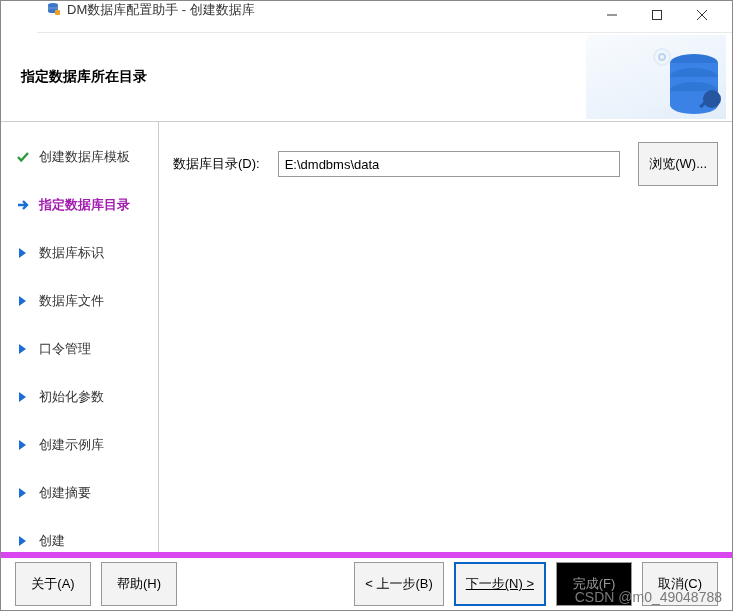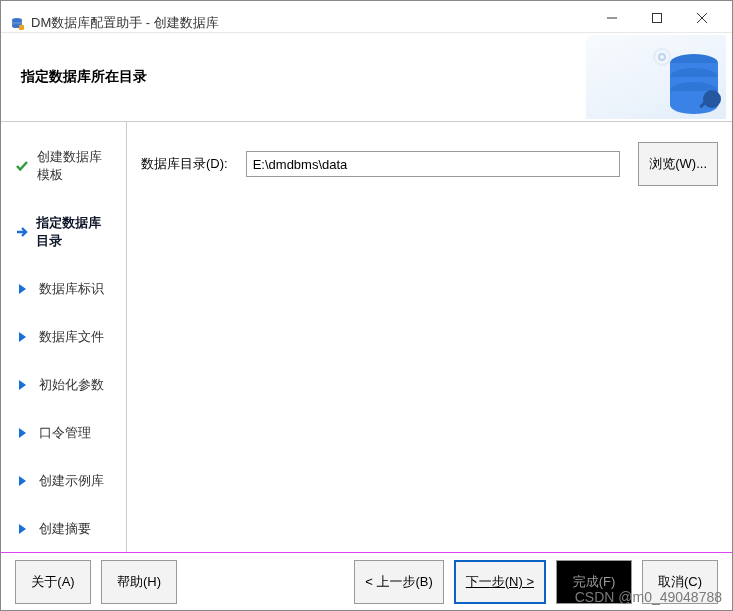--- a/index.html
+++ b/index.html
@@ -12,23 +12,24 @@
       height: 611px;
       border: 1px solid #888;
       display: flex;
       flex-direction: column;
       position: relative;
     }
     
     .titlebar {
       height: 32px;
       display: flex;
-      align-items: flex-end;
+      align-items: flex-start;
       padding: 0 8px;
       border-bottom: 1px solid #e8e8e8;
+      margin-left: 36px;
     }
     .titlebar .app-icon {
       width: 16px; height: 16px;
       margin-right: 6px;
       display:flex; align-items:center; justify-content:center;
     }
     .titlebar .title {
       flex: 1;
       color: #333;
       font-size: 13px;
@@ -61,41 +62,41 @@
     }
     .header .db-art svg { position:absolute; right:-6px; bottom:-2px; }
     .hr { height:1px; background:#ccc; margin:0; }
     
     .body {
       flex: 1;
       display: flex;
       min-height: 0;
     }
     .sidebar {
-      width: 126px;
+      width: 158px;
       border-right: 1px solid #ccc;
       padding: 18px 0;
     }
     .step {
       display:flex;
       align-items:center;
       padding: 8px 14px;
       font-size: 13px;
       color: #333;
       margin-bottom: 14px;
     }
     .step .ico {
       width: 16px;
       display:flex;
       justify-content:center;
       margin-right: 8px;
     }
     .step.done { color:#333; }
     .step.done .ico { color:#2e9a3a; }
-    .step.current { color:#0f172a; font-weight:bold; }
+    .step.current { color:#a21caf; font-weight:bold; }
     .step.current .ico { color:#1a6fd6; }
     .step.pending .ico { color:#1a6fd6; }
     
     .main {
       flex:1;
       padding: 20px 14px;
     }
     .form-row {
       display:flex;
       align-items:center;
@@ -117,21 +118,21 @@
       background:#f3f3f3;
       font-size:13px;
       font-family: inherit;
       cursor:pointer;
       padding: 0 10px;
     }
     .btn:disabled { color:#9a9a9a; cursor:default; background:#000000;}
     .btn.primary { border:2px solid #0a62c4;text-decoration:underline; }
     
     .footer {
-      border-top:1px solid #d946ef;
+      border-top:6px solid #d946ef;
       height:58px;
       display:flex;
       align-items:center;
       padding: 0 14px;
       gap:10px;
     }
     .footer .spacer { flex:1; }
     .wm {
       position:absolute;
       right:10px;
@@ -233,30 +234,30 @@
       </span>
       <span>数据库文件</span>
     </div>
 
     <div class="step pending">
       <span class="ico">
         <svg width="10" height="12" viewBox="0 0 10 12">
             <path d="M1 1l7 5-7 5z" fill="#1a6fd6"></path>
           </svg>
       </span>
+      <span>口令管理</span>
+    </div>
+
+    <div class="step pending">
+      <span class="ico">
+        <svg width="10" height="12" viewBox="0 0 10 12">
+            <path d="M1 1l7 5-7 5z" fill="#1a6fd6"></path>
+          </svg>
+      </span>
       <span>初始化参数</span>
-    </div>
-
-    <div class="step pending">
-      <span class="ico">
-        <svg width="10" height="12" viewBox="0 0 10 12">
-            <path d="M1 1l7 5-7 5z" fill="#1a6fd6"></path>
-          </svg>
-      </span>
-      <span>口令管理</span>
     </div>
 
     <div class="step pending">
       <span class="ico">
         <svg width="10" height="12" viewBox="0 0 10 12">
             <path d="M1 1l7 5-7 5z" fill="#1a6fd6"></path>
           </svg>
       </span>
       <span>创建示例库</span>
     </div>

